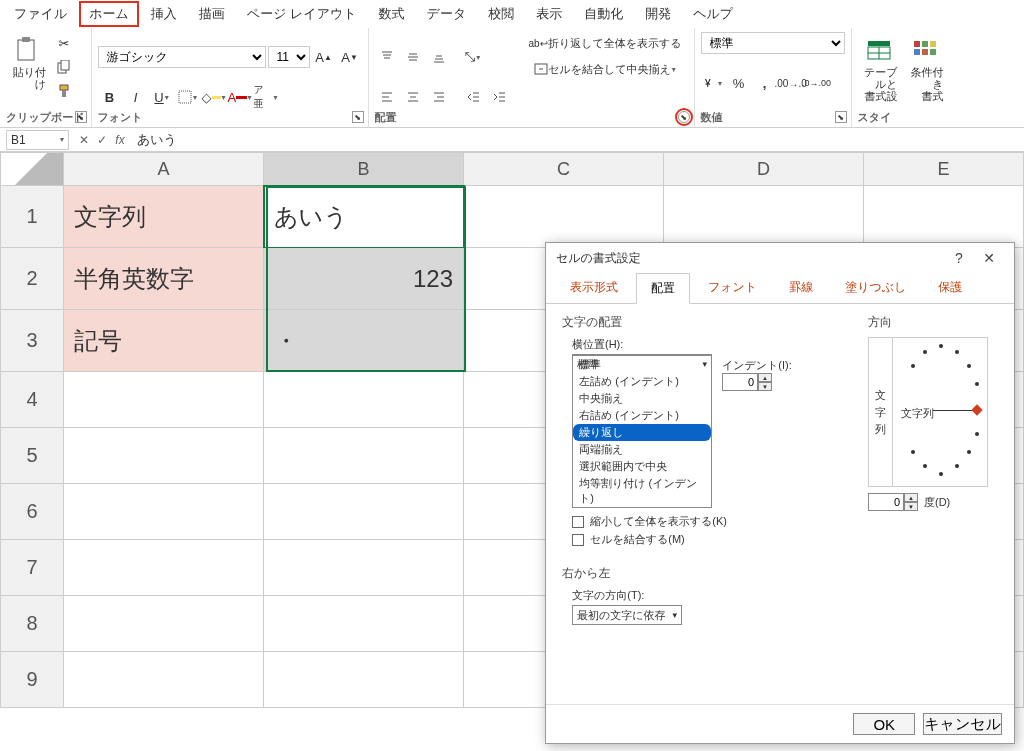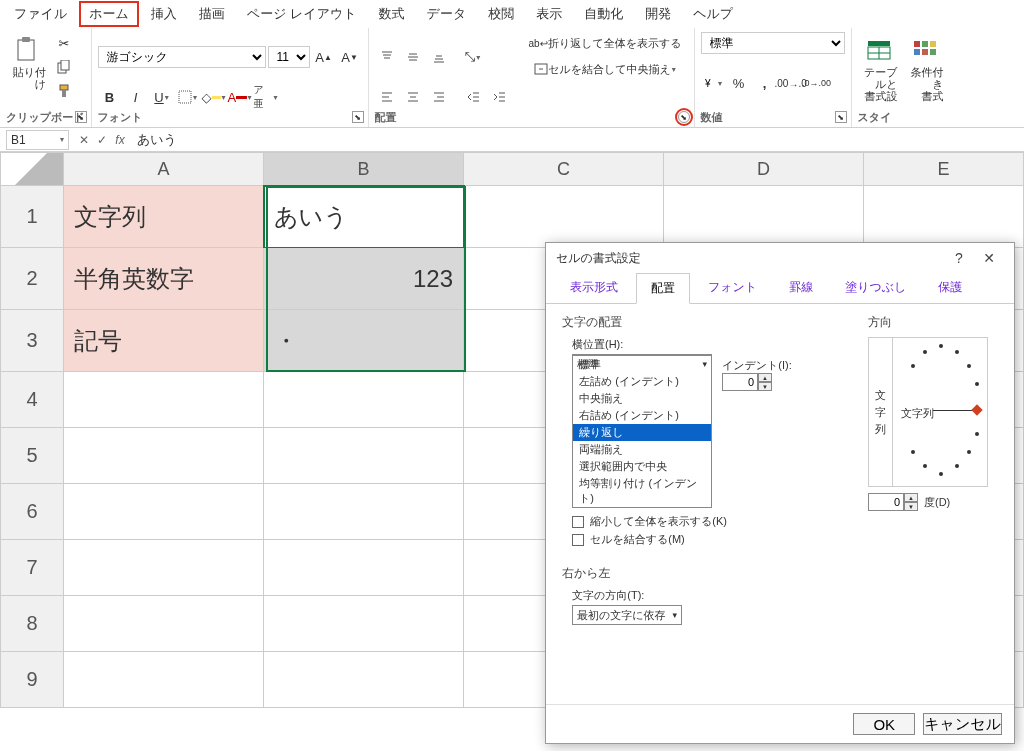--- a/index.html
+++ b/index.html
@@ -52,31 +52,31 @@
 .cell.active { background: #fff; outline: 2px solid #107c41; outline-offset: -1px; }
 .cell.right { justify-content: flex-end; }
 .selection-border { position: absolute; border: 2px solid #107c41; pointer-events: none; }
 
 
 .dialog { position: absolute; left: 545px; top: 242px; width: 470px; height: 502px; background: #fff; border: 1px solid #999; box-shadow: 2px 2px 12px rgba(0,0,0,0.3); display: flex; flex-direction: column; }
 .dlg-title { display: flex; align-items: center; height: 30px; padding: 0 10px; font-size: 12px; }
 .dlg-title .spacer { flex: 1; }
 .dlg-title .btn { width: 30px; text-align: center; cursor: pointer; font-size: 14px; color: #444; }
 .dlg-tabs { display: flex; padding: 0 10px; gap: 4px; border-bottom: 1px solid #ccc; }
-.dlg-tab { padding: 6px 14px; font-size: 12px; cursor: pointer; color: #6d28d9; }
+.dlg-tab { padding: 6px 14px; font-size: 12px; cursor: pointer; color: #c2410c; }
 .dlg-tab.active { border: 1px solid #ccc; border-bottom: 1px solid #fff; margin-bottom: -1px; background: #fff; color: #000; }
 .dlg-body { flex: 1; padding: 10px 16px; display: flex; gap: 16px; }
 .dlg-left { flex: 1; }
 .dlg-right { width: 130px; }
 .sect { font-size: 12px; margin-bottom: 6px; color: #444; }
 .field-label { font-size: 11px; margin: 4px 0 2px; color: #333; }
 .dlg-combo { width: 140px; height: 20px; border: 1px solid #888; font-size: 11px; padding: 0 4px; display: flex; align-items: center; justify-content: space-between; cursor: pointer; }
 .dropdown-list { width: 140px; border: 1px solid #888; background: #fff; font-size: 11px; }
 .dropdown-list .opt { padding: 1px 6px; cursor: pointer; }
-.dropdown-list .opt.hl { background: #0a63c7; color: #fff; }
+.dropdown-list .opt.hl { background: #0a63c7; color: #fff; border-radius: 6px; }
 .indent-row { display: flex; align-items: center; gap: 8px; margin-left: 150px; margin-top: -20px; }
 .spinner { display: flex; align-items: center; }
 .spinner input { width: 36px; height: 18px; border: 1px solid #888; text-align: right; padding: 0 3px; font-size: 11px; }
 .spinner .arrows { display: flex; flex-direction: column; }
 .spinner .arrows span { width: 14px; height: 9px; border: 1px solid #888; font-size: 6px; display: flex; align-items: center; justify-content: center; cursor: pointer; background: #efefef; }
 .chk-row { display: flex; align-items: center; gap: 6px; margin: 3px 0; font-size: 11px; }
 .chk { width: 12px; height: 12px; border: 1px solid #666; cursor: pointer; }
 .orient-box { width: 120px; height: 150px; border: 1px solid #ccc; display: flex; }
 .orient-vert { width: 24px; border-right: 1px solid #ccc; display: flex; flex-direction: column; align-items: center; justify-content: center; font-size: 11px; gap: 2px; }
 .orient-dial { flex: 1; position: relative; }

